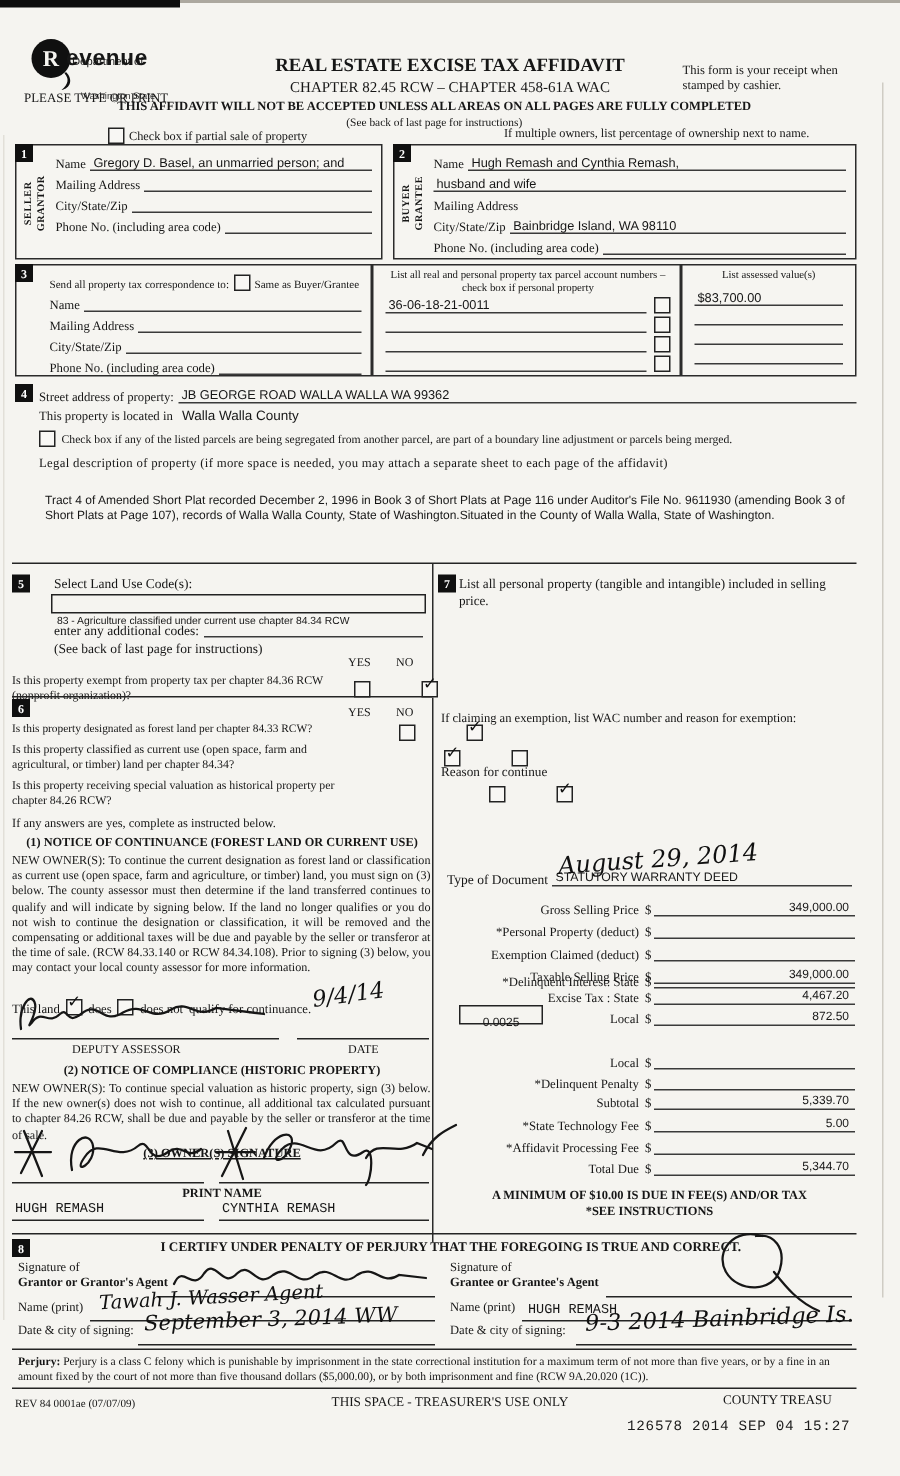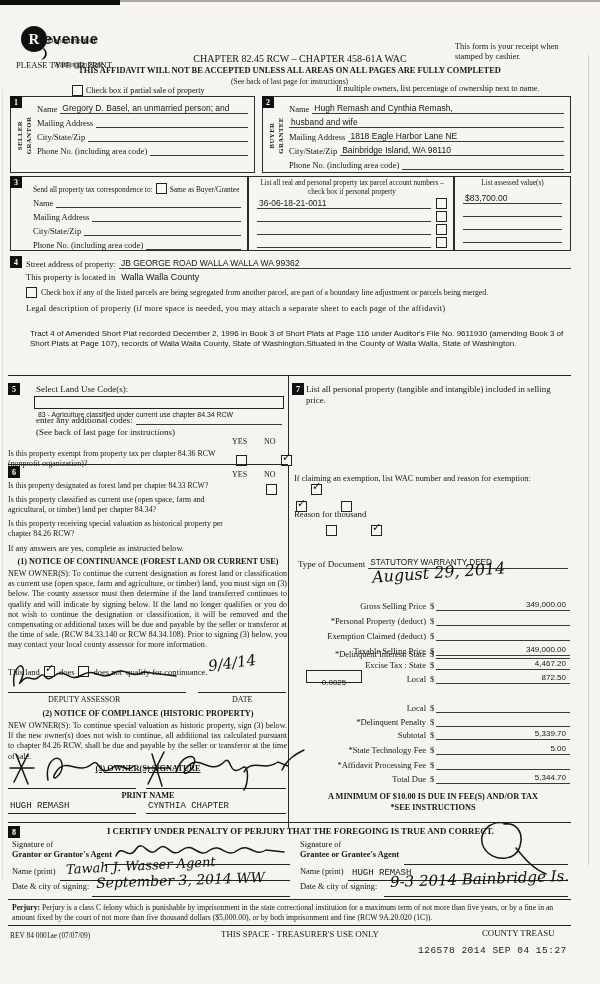--- a/index.html
+++ b/index.html
@@ -47,20 +47,21 @@
   <svg class="abs" style="left:18px;top:20px;" width="36" height="40">
     <circle cx="16" cy="19" r="13" fill="#101010"></circle>
     <path d="M26,28 C31,33 29,39 23,40 C28,36 28,32 25,29 Z" fill="#101010"></path>
     <text x="16" y="24" text-anchor="middle" font-family="Liberation Serif, serif" font-weight="bold" font-size="15" fill="#f5f4f0">R</text>
   </svg>
   <div class="abs typed" style="left:48px;top:24px;font-size:7.5px;">Department of</div>
   <div class="abs typed b" style="left:44px;top:18px;font-size:15px;letter-spacing:.5px;">evenue</div>
   <div class="abs typed" style="left:54px;top:49px;font-size:6.3px;color:#333;">Washington State</div>
   <div class="abs" style="left:16px;top:60px;font-size:8.6px;">PLEASE TYPE OR PRINT</div>
 
+  <div class="abs ctr b" style="left:150px;top:36px;width:300px;font-size:12.5px;">REAL ESTATE EXCISE TAX AFFIDAVIT</div>
   <div class="abs ctr" style="left:150px;top:53px;width:300px;font-size:10px;">CHAPTER 82.45 RCW – CHAPTER 458-61A WAC</div>
   <div class="abs" style="left:455px;top:42px;width:115px;font-size:8.4px;line-height:10px;">This form is your receipt when stamped by cashier.</div>
   <div class="abs ctr b" style="left:8px;top:66px;width:563px;font-size:8.4px;">THIS AFFIDAVIT WILL NOT BE ACCEPTED UNLESS ALL AREAS ON ALL PAGES ARE FULLY COMPLETED</div>
   <div class="abs ctr" style="left:8px;top:77px;width:563px;font-size:7.6px;">(See back of last page for instructions)</div>
 
   <div class="abs" style="left:72px;top:85px;font-size:8.2px;display:flex;align-items:center;gap:3px;">
     <span class="cb"></span>
     <span>Check box if partial sale of property</span>
   </div>
   <div class="abs" style="left:336px;top:84px;font-size:8.2px;">If multiple owners, list percentage of ownership next to name.</div>
@@ -105,23 +106,20 @@
           <span class="tv typed">Hugh Remash and Cynthia Remash,</span>
         </span>
       </div>
     <div class="frow">
         <span class="fline" style="margin-left:0;">
           <span class="tv typed">husband and wife</span>
         </span>
       </div>
     <div class="frow">
         <span class="flabel">Mailing Address</span>
-        <span class="fline">
-          <span class="tv typed">1818 Eagle Harbor Lane NE</span>
-        </span>
       </div>
     <div class="frow">
         <span class="flabel">City/State/Zip</span>
         <span class="fline">
           <span class="tv typed">Bainbridge Island, WA 98110</span>
         </span>
       </div>
     <div class="frow">
         <span class="flabel">Phone No. (including area code)</span>
         <span class="fline">
@@ -299,32 +297,32 @@
     <path d="M44,34 C40,14 56,6 58,18 C60,30 44,38 52,26 C62,10 74,30 88,18 C96,11 94,32 108,22 C118,15 120,28 130,20"></path>
   </svg>
   <svg class="sig" style="left:140px;top:742px;" width="150" height="50">
     <path d="M12,12 L22,44 M24,10 L8,42 M4,26 L30,26"></path>
     <path d="M36,30 C42,12 58,10 54,22 C50,34 38,34 48,24 C60,12 70,34 84,20 C92,12 88,36 102,26 C110,20 108,44 104,48 M104,30 C112,16 124,30 138,20 L148,24"></path>
   </svg>
   <div class="hline" style="left:8px;top:788px;width:128px;"></div>
   <div class="hline" style="left:146px;top:788px;width:140px;"></div>
   <div class="abs ctr b" style="left:8px;top:791px;width:280px;font-size:8.3px;">PRINT NAME</div>
   <div class="abs mono" style="left:10px;top:801px;font-size:9px;">HUGH REMASH</div>
-  <div class="abs mono" style="left:148px;top:801px;font-size:9px;">CYNTHIA CHAPTER</div>
+  <div class="abs mono" style="left:148px;top:801px;font-size:9px;">CYNTHIA REMASH</div>
   <div class="hline" style="left:8px;top:813px;width:128px;"></div>
   <div class="hline" style="left:146px;top:813px;width:140px;"></div>
 
   
   <div class="badge" style="left:292px;top:383px;">7</div>
   <div class="abs" style="left:306px;top:384px;width:258px;font-size:8.8px;line-height:11px;">List all  personal property (tangible and intangible) included in selling price.</div>
   <div class="abs" style="left:294px;top:474px;width:276px;font-size:8.4px;">If claiming an exemption, list WAC number and reason for exemption:</div>
-  <div class="abs" style="left:294px;top:509px;font-size:8.8px;">Reason for thousand</div>
-
-  
-  <div class="abs frow" style="left:298px;top:555px;width:270px;font-size:9px;">
+  <div class="abs" style="left:294px;top:509px;font-size:8.8px;">Reason for continue</div>
+
+  
+  <div class="abs frow" style="left:298px;top:577px;width:270px;font-size:9px;">
     <span class="flabel">Type of Document</span>
     <span class="fline">
         <span class="tv typed" style="font-size:8.2px;">STATUTORY WARRANTY DEED</span>
       </span>
   </div>
   <div class="abs hand" style="left:372px;top:563px;font-size:16px;transform:rotate(-4deg);">August 29, 2014</div>
 
   <div class="fin-row" style="left:294px;top:598px;">
       <span class="fin-label">Gross Selling Price</span>
       <span class="fin-dollar">$</span>

